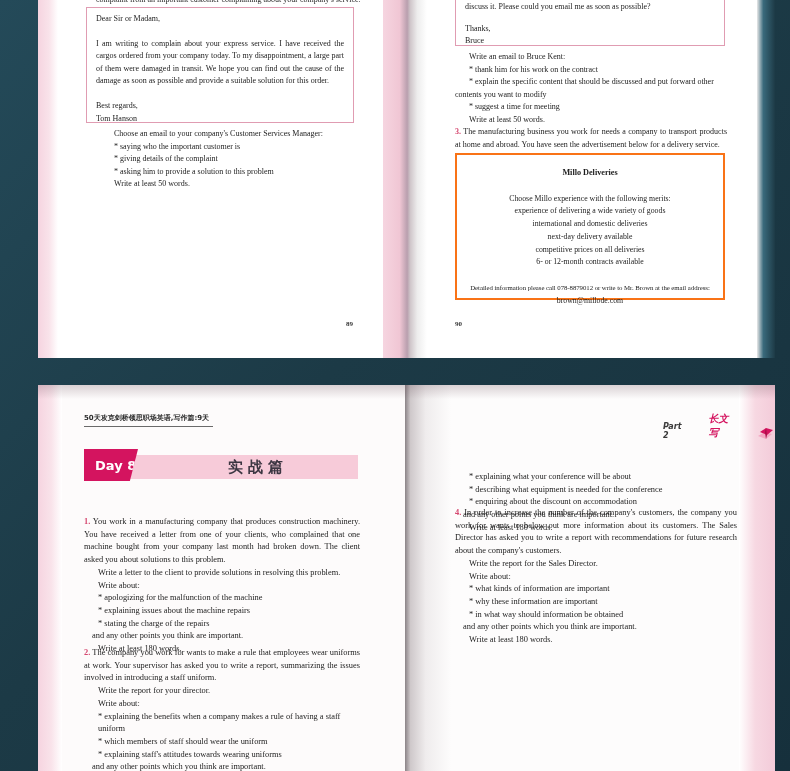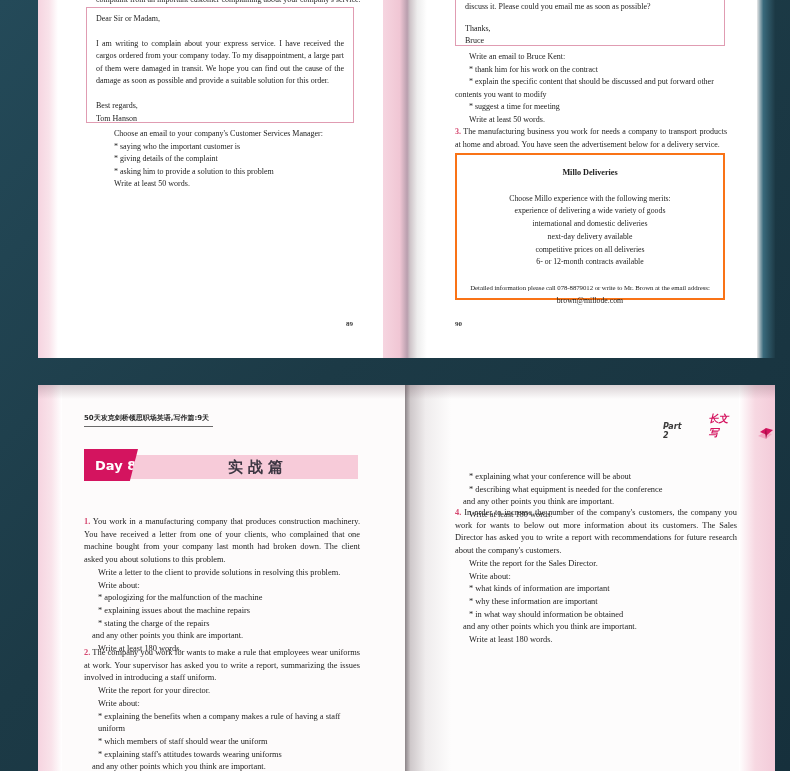--- a/index.html
+++ b/index.html
@@ -179,20 +179,21 @@
           <path d="M1 9 L8 5 L15 7 L9 12 Z" fill="#f3a8c3"></path>
           <path d="M3 5 L9 1 L16 3 L10 8 Z" fill="#d4145f"></path>
           <path d="M9 1 L10 8 L9 12 L8 5 Z" fill="#a80e49"></path>
         </svg>
       </span>
     </div>
 
     <div class="body-block" style="left:50px;top:40px;width:282px;margin-top:46px;">
       <div class="ti">* explaining what your conference will be about</div>
       <div class="ti">* describing what equipment is needed for the conference</div>
+      <div class="ti">* enquiring about the discount on accommodation</div>
       <div class="ti2">and any other points you think are important.</div>
       <div class="ti">Write at least 180 words.</div>
     </div>
 
     <div class="body-block" style="left:50px;top:122px;width:282px;">
       <div class="item-para">
         <span class="num">4.</span>
         <span>In order to increase the number of the company's customers, the company you work for wants to below out more information about its customers. The Sales Director has asked you to write a report with recommendations for future research about the company's customers.</span>
       </div>
       <div class="sub">Write the report for the Sales Director.</div>

